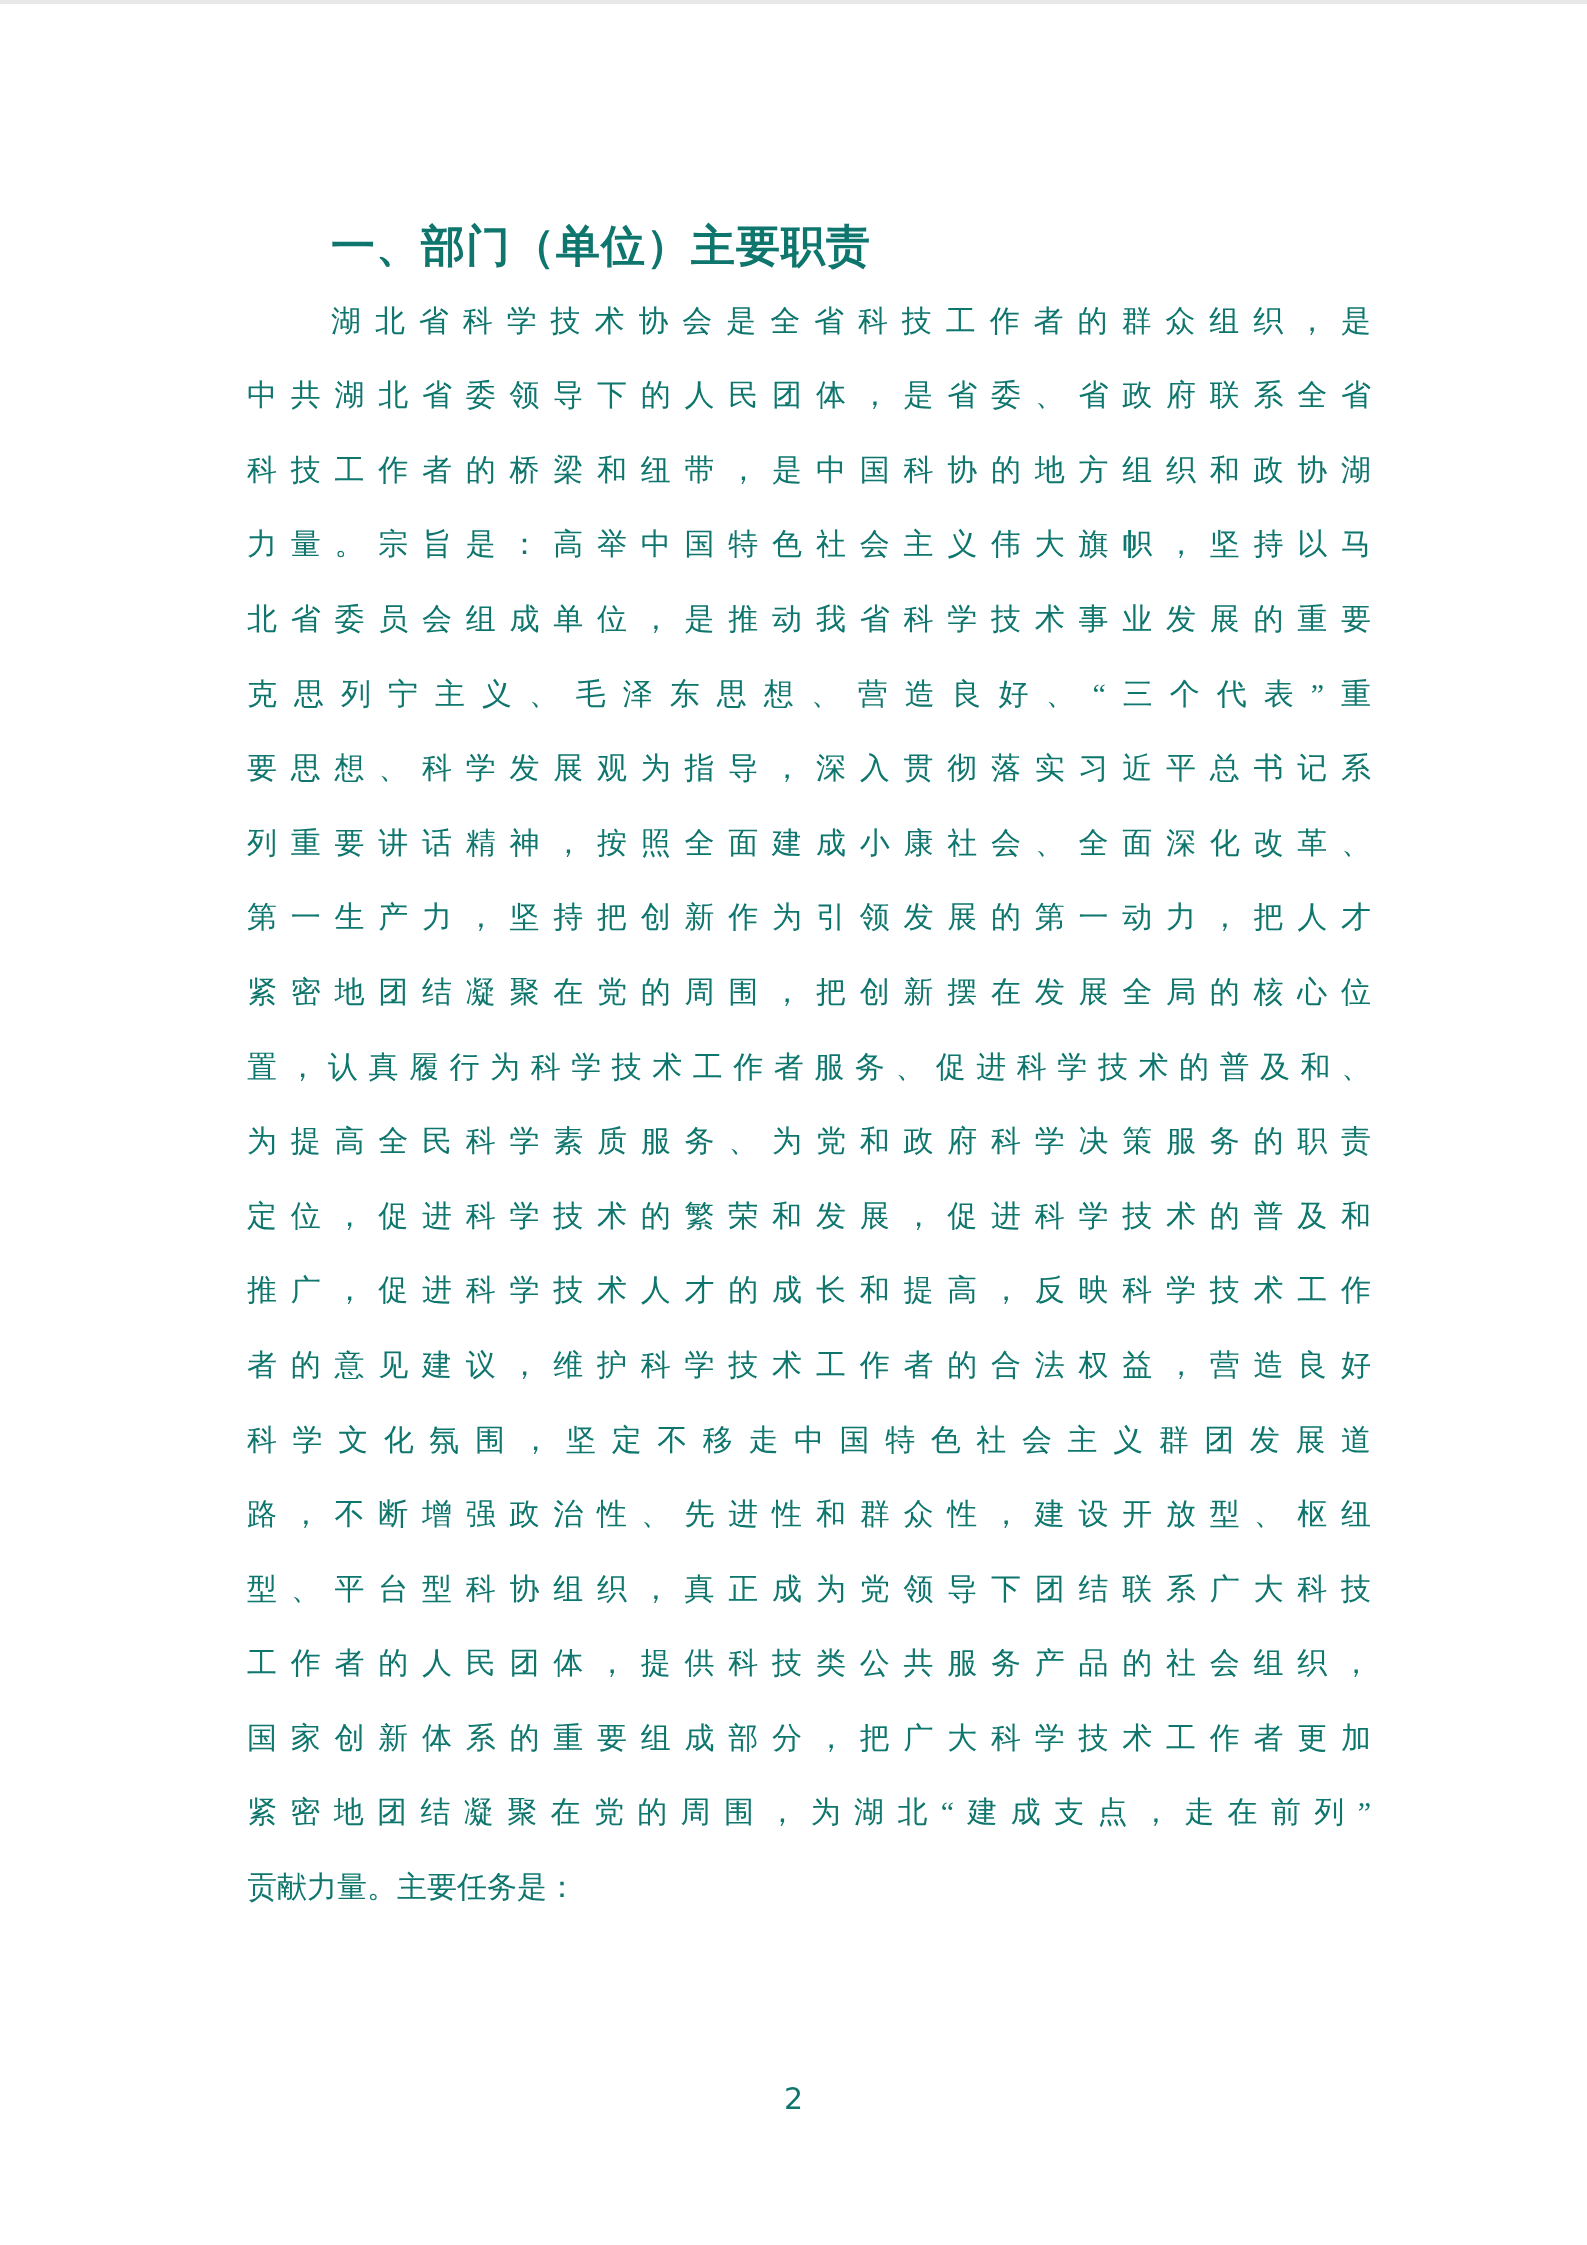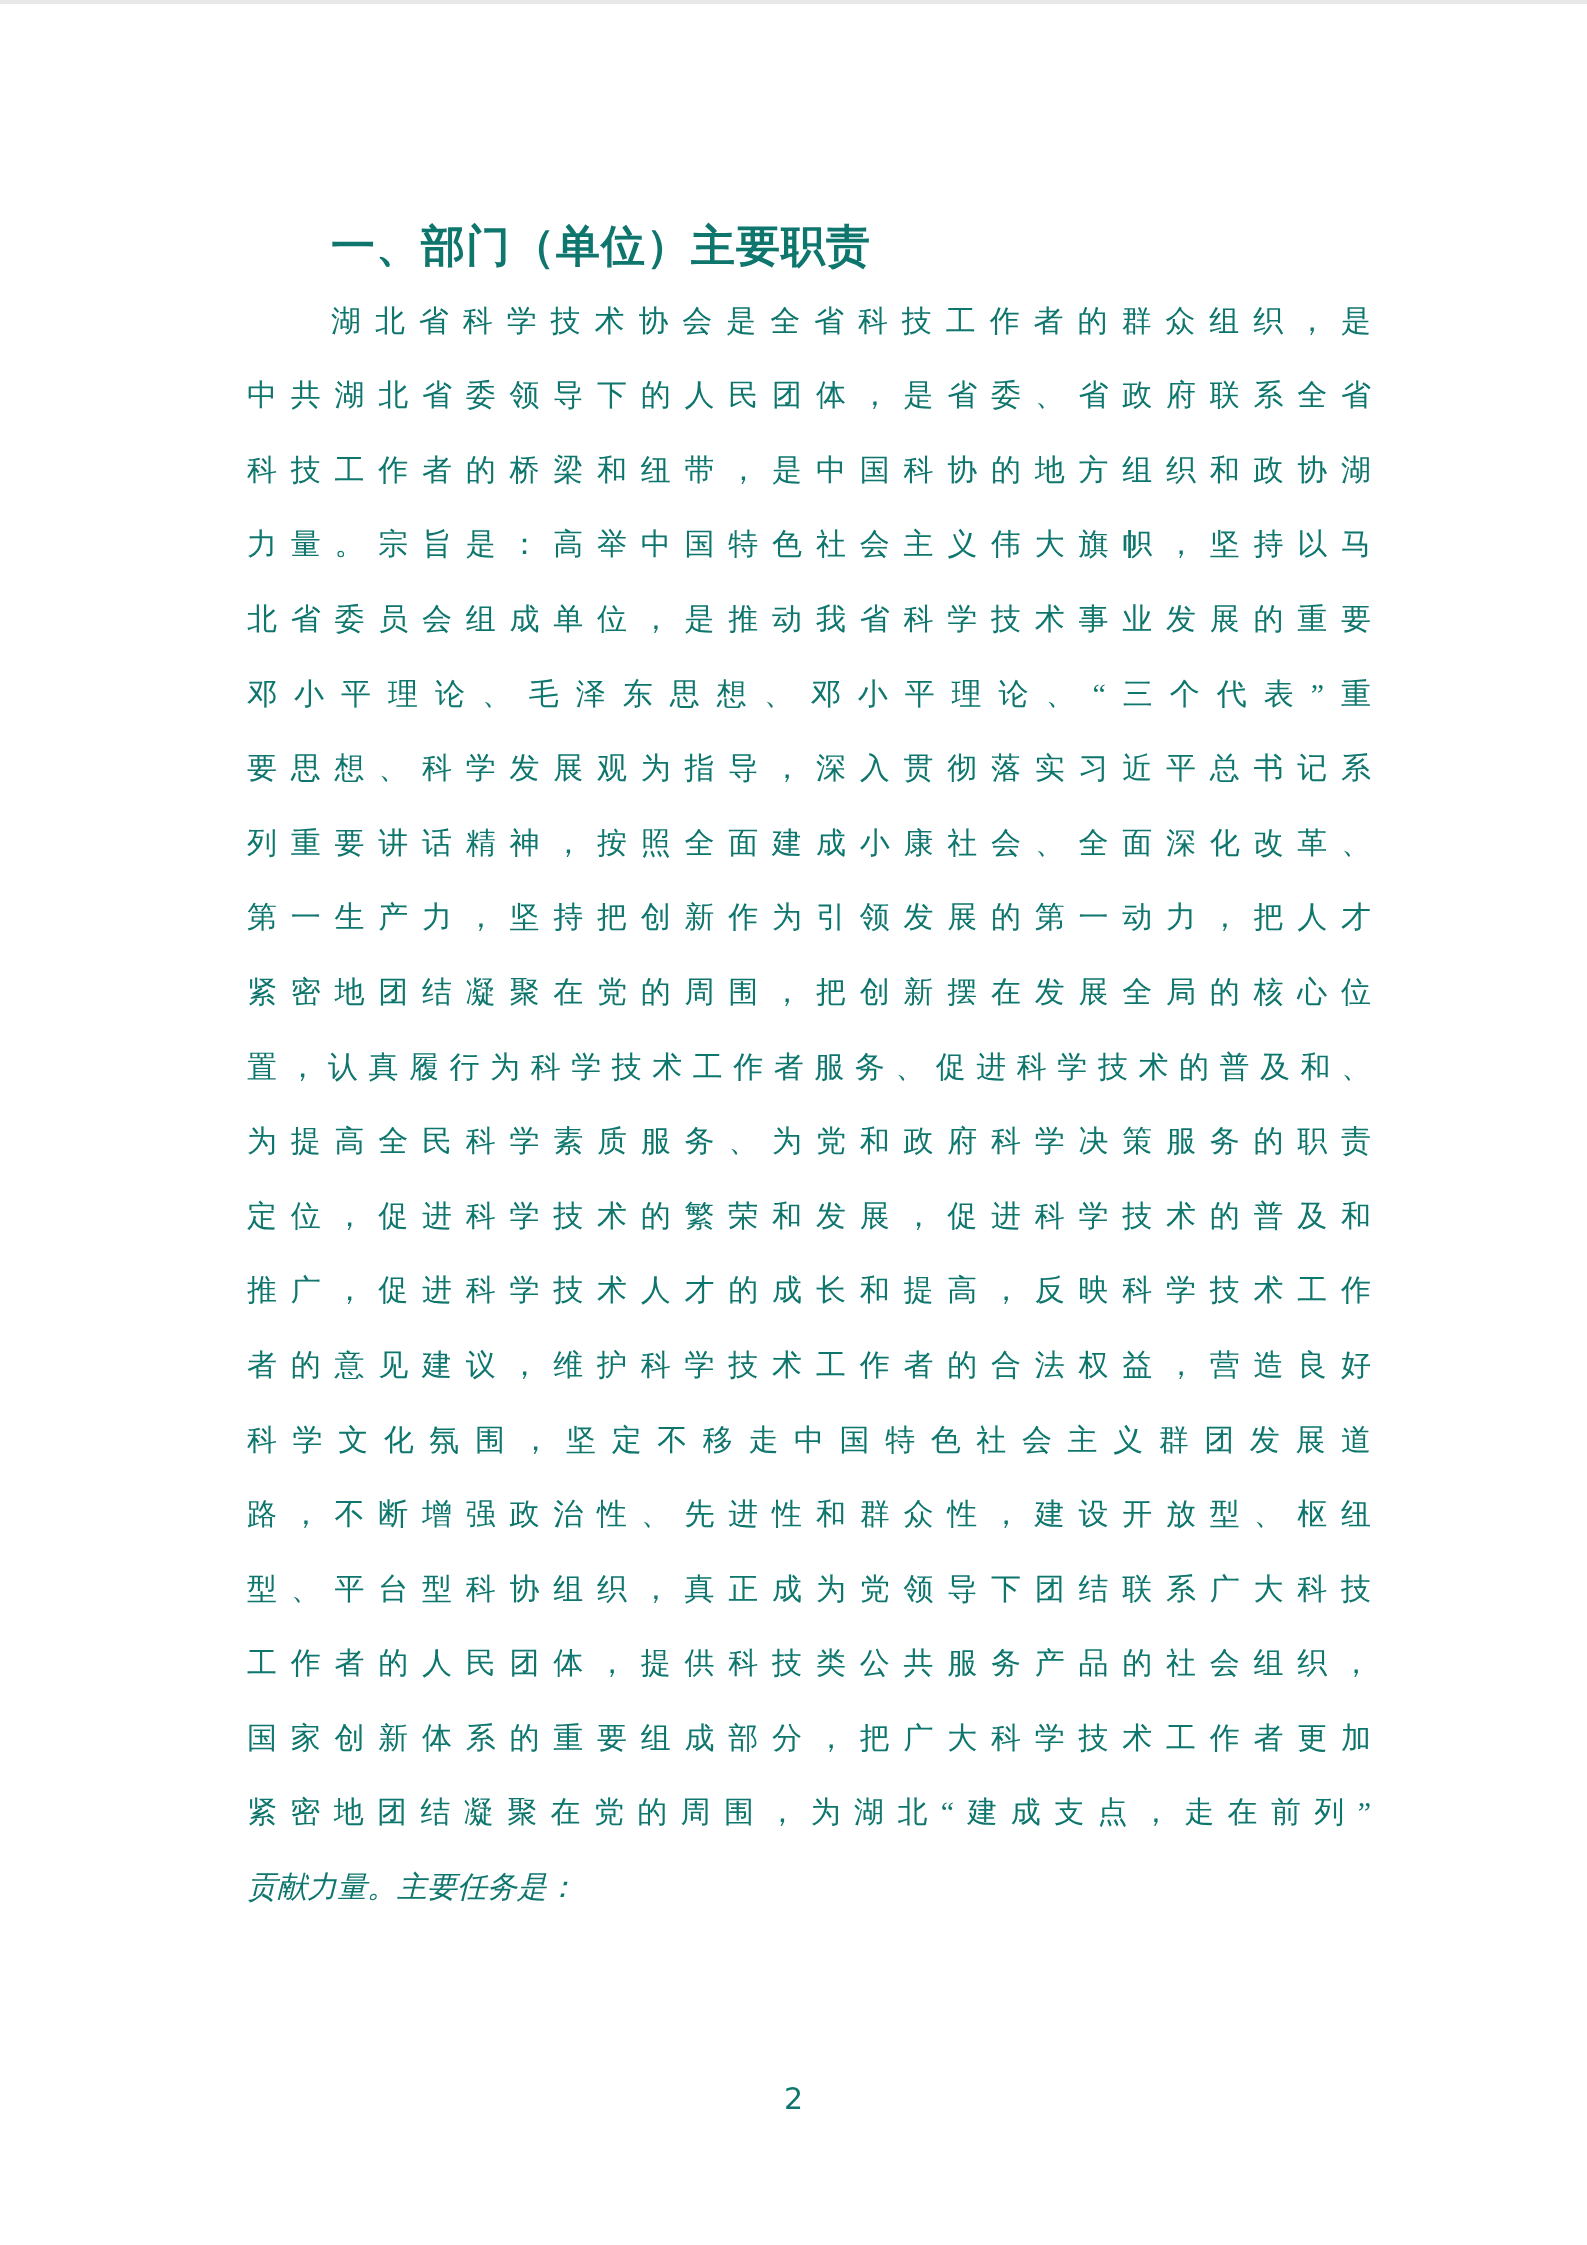--- a/index.html
+++ b/index.html
@@ -46,21 +46,20 @@
     text-justify: inter-character;
     white-space: nowrap;
     overflow: hidden;
   }
   .line.indent {
     text-indent: 84px;
   }
   .line.last {
     text-align: center;
     text-align-last: left;
-    font-style: italic;
   }
   .page-number {
     position: absolute;
     left: 0;
     right: 0;
     top: 2078px;
     text-align: center;
     font-family: "DejaVu Sans", "Liberation Sans", sans-serif;
     font-size: 30px;
     line-height: 34px;
@@ -71,21 +70,21 @@
 
 <div class="page">
   <div class="content">
     <h1 class="heading">一、部门（单位）主要职责</h1>
     <div class="paragraph">
         <div class="line indent">湖北省科学技术协会是全省科技工作者的群众组织，是</div>
         <div class="line">中共湖北省委领导下的人民团体，是省委、省政府联系全省</div>
         <div class="line">科技工作者的桥梁和纽带，是中国科协的地方组织和政协湖</div>
         <div class="line">力量。宗旨是：高举中国特色社会主义伟大旗帜，坚持以马</div>
         <div class="line">北省委员会组成单位，是推动我省科学技术事业发展的重要</div>
-        <div class="line">邓小平理论、毛泽东思想、邓小平理论、“三个代表”重</div>
+        <div class="line">克思列宁主义、毛泽东思想、营造良好、“三个代表”重</div>
         <div class="line">要思想、科学发展观为指导，深入贯彻落实习近平总书记系</div>
         <div class="line">列重要讲话精神，按照全面建成小康社会、全面深化改革、</div>
         <div class="line">第一生产力，坚持把创新作为引领发展的第一动力，把人才</div>
         <div class="line">紧密地团结凝聚在党的周围，把创新摆在发展全局的核心位</div>
         <div class="line">置，认真履行为科学技术工作者服务、促进科学技术的普及和、</div>
         <div class="line">为提高全民科学素质服务、为党和政府科学决策服务的职责</div>
         <div class="line">定位，促进科学技术的繁荣和发展，促进科学技术的普及和</div>
         <div class="line">推广，促进科学技术人才的成长和提高，反映科学技术工作</div>
         <div class="line">者的意见建议，维护科学技术工作者的合法权益，营造良好</div>
         <div class="line">科学文化氛围，坚定不移走中国特色社会主义群团发展道</div>

